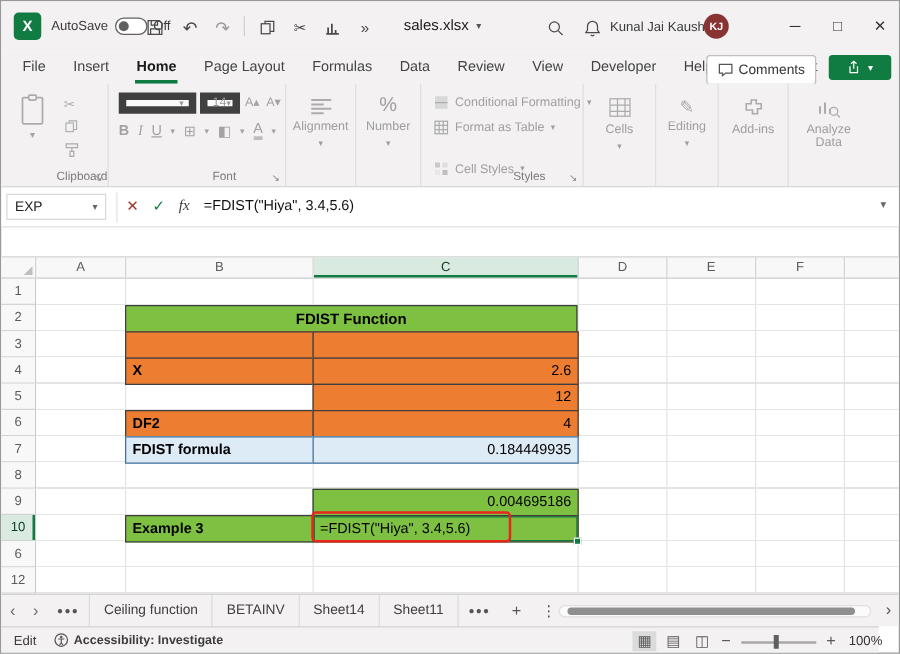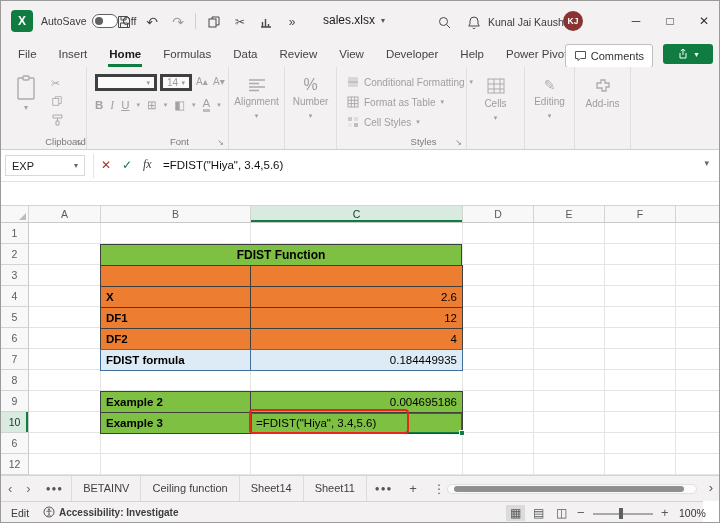--- a/index.html
+++ b/index.html
@@ -29,21 +29,21 @@
   .comments-btn { position:absolute; right:66px; top:3px; height:20px; border:1px solid #BFBFBF; border-radius:3px; display:flex; align-items:center; gap:4px; padding:11px 8px; font-size:11px; color:#333; background:#fff; }
   .share-btn { position:absolute; right:6px; top:3px; height:20px; width:50px; border-radius:3px; color:#fff; display:flex; align-items:center; justify-content:center; gap:5px; font-size:8px; }
 
   
   .ribbon { position:absolute; top:66px; left:0; right:0; height:83px; background:#F3F1F1; border-bottom:1px solid #CFCFCF; display:flex; }
   .rgroup { position:relative; border-right:1px solid #E0DEDE; height:100%; flex:0 0 auto; }
   .glabel { position:absolute; bottom:2px; left:0; right:0; text-align:center; font-size:9.5px; color:#7A7A7A;margin-left:44px; }
   .launcher { position:absolute; bottom:2px; right:4px; font-size:8px; color:#8a8a8a; }
   .paste { position:absolute; left:6px; top:8px; width:38px; display:flex; flex-direction:column; align-items:center; gap:2px; font-size:8px; color:#A3A3A3; }
   .smallic { position:absolute; left:50px; height:16px; display:flex; align-items:center; gap:3px; font-size:11px; color:#ACACAC; }
-  .fcombo { position:absolute; top:7px; height:17px; border:3px solid #404040; background:#FAFAFA; font-size:10px; color:#9a9a9a; display:flex; align-items:center; justify-content:space-between; padding:0 4px; }
+  .fcombo { position:absolute; top:7px; height:17px; border:6px solid #404040; background:#FAFAFA; font-size:10px; color:#9a9a9a; display:flex; align-items:center; justify-content:space-between; padding:0 4px; }
   .fbtns { position:absolute; left:8px; top:30px; display:flex; gap:7px; align-items:center; font-size:11.5px; color:#A3A3A3; }
   .fbtns .chev { font-size:7px; }
   .bigbtn { width:100%; height:100%; display:flex; flex-direction:column; align-items:center; justify-content:flex-start; padding-top:10px; gap:3px; font-size:10px; color:#9E9E9E; text-align:center; line-height:11px; }
   .bigbtn .chev { font-size:7px; }
   .stylerow { position:absolute; left:10px; display:flex; align-items:center; gap:5px; font-size:10px; color:#A0A0A0; white-space:nowrap; }
   .stylerow .chev { font-size:7px; }
 
   
   .formulabar { position:absolute; top:149px; left:0; right:0; height:32px; background:#fff; border-bottom:1px solid #E1E1E1; }
   .formulabar > * { position:absolute; }
@@ -158,20 +158,21 @@
     <div class="avatar" style="background-color: rgb(138, 51, 51);">KJ</div>
     <div class="winbtn" style="left:618px">─</div>
     <div class="winbtn" style="left:652px">□</div>
     <div class="winbtn" style="left:686px">✕</div>
   </div>
 
   <div class="tabrow">
     <div class="rtab">File</div>
     <div class="rtab">Insert</div>
     <div class="rtab active">Home</div>
+    <div class="rtab">Page Layout</div>
     <div class="rtab">Formulas</div>
     <div class="rtab">Data</div>
     <div class="rtab">Review</div>
     <div class="rtab">View</div>
     <div class="rtab">Developer</div>
     <div class="rtab">Help</div>
     <div class="rtab">Power Pivot</div>
     <div class="comments-btn">
       <svg width="13" height="12" viewBox="0 0 13 12">
           <path d="M1.5 1.5h10v7h-5l-2.5 2v-2h-2.5z" fill="none" stroke="#555"></path>
@@ -268,21 +269,21 @@
         <span class="chev">▾</span>
       </div>
       <div class="stylerow" style="top:29px">
         <svg width="12" height="12">
             <rect x="1" y="1" width="10" height="10" fill="none" stroke="#ACACAC"></rect>
             <path d="M1 4.3h10M1 7.6h10M4.3 1v10M7.6 1v10" stroke="#ACACAC"></path>
           </svg>
         <span>Format as Table</span>
         <span class="chev">▾</span>
       </div>
-      <div class="stylerow" style="top:49px">
+      <div class="stylerow" style="top:62px">
         <svg width="12" height="12">
             <rect x="1" y="1" width="4" height="4" fill="#C9C9C9"></rect>
             <rect x="7" y="1" width="4" height="4" fill="#DEDEDE"></rect>
             <rect x="1" y="7" width="4" height="4" fill="#E8E8E8"></rect>
             <rect x="7" y="7" width="4" height="4" fill="#BFBFBF"></rect>
           </svg>
         <span>Cell Styles</span>
         <span class="chev">▾</span>
       </div>
       <div class="glabel">Styles</div>
@@ -310,20 +311,30 @@
 
     <div class="rgroup" style="width:56px">
       <div class="bigbtn">
         <svg width="18" height="18" viewBox="0 0 18 18">
             <path d="M3 6h4V3h4v3h4v4h-3v4H8v-3H3z" fill="none" stroke="#ACACAC" stroke-width="1.3"></path>
           </svg>
         <span>Add-ins</span>
       </div>
     </div>
 
+    <div class="rgroup" style="width:64px; border-right:none">
+      <div class="bigbtn">
+        <svg width="20" height="18" viewBox="0 0 20 18">
+            <path d="M3 14V8M7 14V5M11 14v-4" stroke="#ACACAC" stroke-width="1.6" fill="none"></path>
+            <circle cx="14" cy="12" r="3.2" fill="none" stroke="#ACACAC"></circle>
+            <path d="M16.3 14.3L19 17" stroke="#ACACAC"></path>
+          </svg>
+        <span style="width:48px">Analyze Data</span>
+      </div>
+    </div>
 
     <div class="rgroup" style="flex:1; border-right:none"></div>
   </div>
 
   <div class="formulabar">
     <div class="namebox">
       <span>EXP</span>
       <span class="chev">▾</span>
     </div>
     <div class="fbsep"></div>
@@ -368,46 +379,44 @@
       <div class="vline" style="left:646px"></div>
 
       <div class="tcell ttl" style="left: 71px; top: 21px; width: 362px; background-color: rgb(126, 193, 66);">FDIST Function</div>
 
       <div class="tcell lbl" style="left: 71px; top: 42px; width: 151px; background-color: rgb(237, 125, 49);"></div>
       <div class="tcell val" style="left: 221px; top: 42px; width: 213px; background-color: rgb(237, 125, 49);"></div>
 
       <div class="tcell lbl" style="left: 71px; top: 63px; width: 151px; background-color: rgb(237, 125, 49);">X</div>
       <div class="tcell val" style="left: 221px; top: 63px; width: 213px; background-color: rgb(237, 125, 49);">2.6</div>
 
-      <div class="tcell lbl" style="left: 71px; top: 84px; width: 151px; background-color: rgb(237, 125, 49);">DF1</div>
       <div class="tcell val" style="left: 221px; top: 84px; width: 213px; background-color: rgb(237, 125, 49);">12</div>
 
       <div class="tcell lbl" style="left: 71px; top: 105px; width: 151px; background-color: rgb(237, 125, 49);">DF2</div>
       <div class="tcell val" style="left: 221px; top: 105px; width: 213px; background-color: rgb(237, 125, 49);">4</div>
 
       <div class="tcell lbl blueb" style="left: 71px; top: 126px; width: 156px; background-color: rgb(221, 235, 247);">FDIST formula</div>
       <div class="tcell val blueb" style="left: 221px; top: 126px; width: 213px; background-color: rgb(221, 235, 247);">0.184449935</div>
 
-      <div class="tcell lbl" style="left: 71px; top: 168px; width: 151px; background-color: rgb(126, 193, 66);">Example 2</div>
       <div class="tcell val" style="left: 221px; top: 168px; width: 213px; background-color: rgb(126, 193, 66);">0.004695186</div>
 
       <div class="tcell lbl" style="left: 71px; top: 189px; width: 151px; background-color: rgb(126, 193, 66);">Example 3</div>
       <div class="tcell c10" style="left: 221px; top: 189px; width: 213px; background-color: rgb(126, 193, 66);">=FDIST("Hiya", 3.4,5.6)</div>
 
       <div class="annot" style="border-color: rgb(232, 38, 28);"></div>
       <div class="fillhandle" style="background-color: rgb(16, 124, 65);"></div>
     </div>
   </div>
 
   <div class="sheettabs">
     <div class="stnav">‹</div>
     <div class="stnav">›</div>
     <div class="stdots">●●●</div>
+    <div class="stab">Ceiling function</div>
     <div class="stab">BETAINV</div>
-    <div class="stab">Ceiling function</div>
     <div class="stab">Sheet14</div>
     <div class="stab">Sheet11</div>
     <div class="stdots">●●●</div>
     <div class="stadd">+</div>
     <div class="stkebab">⋮</div>
     <div class="stscroll">
       <div class="stthumb"></div>
     </div>
     <div class="stright">›</div>
   </div>

